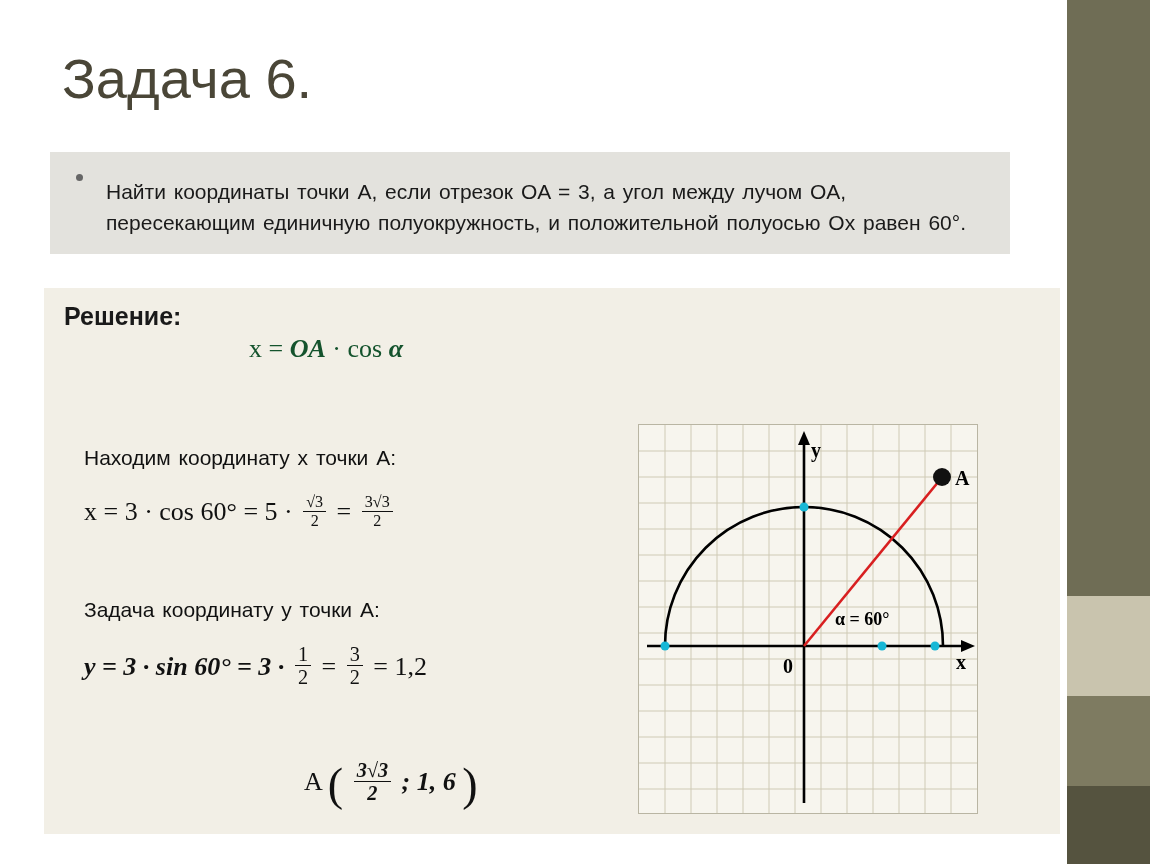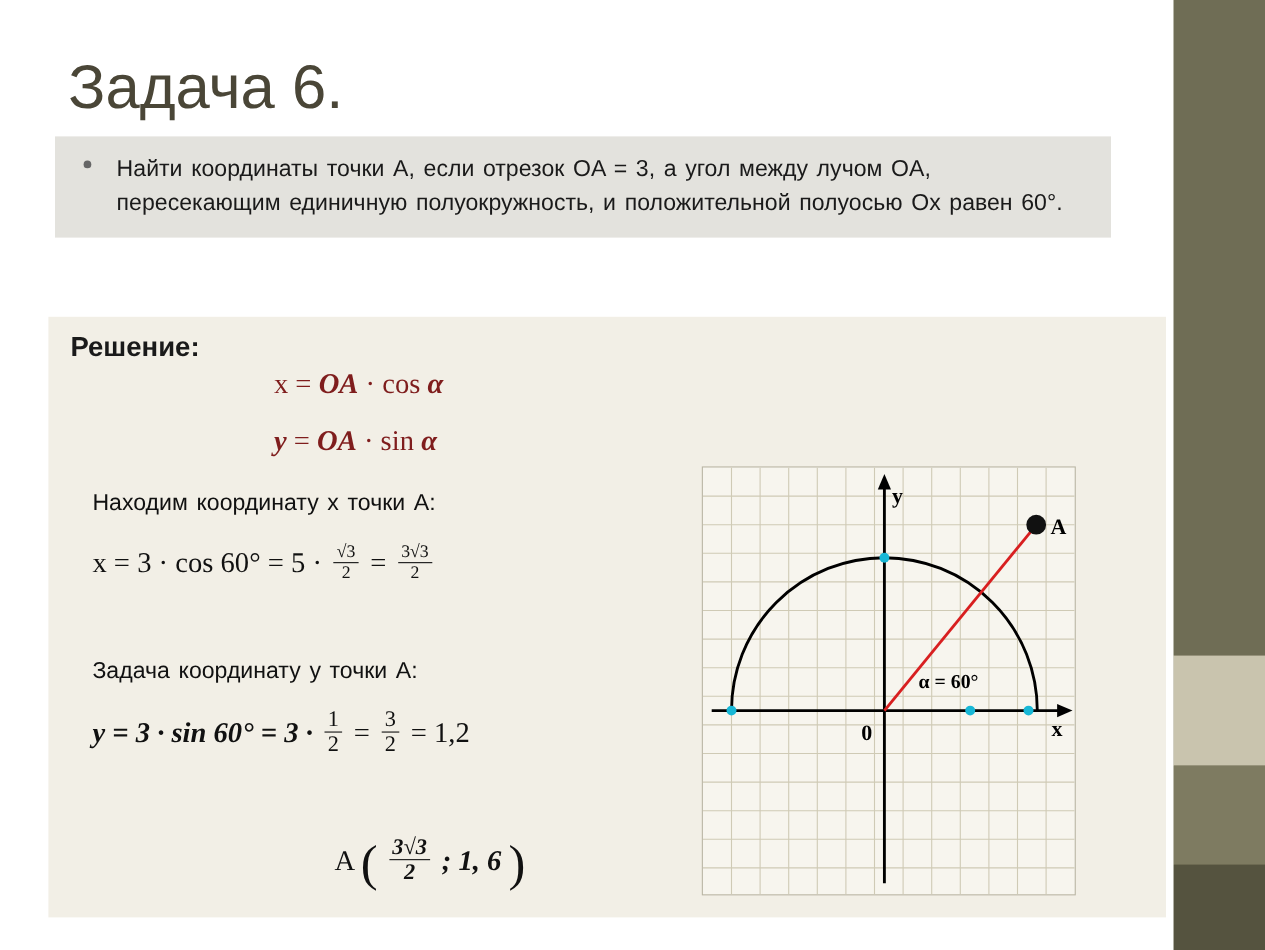--- a/index.html
+++ b/index.html
@@ -20,23 +20,23 @@
   .right-band .seg3{position:absolute;top:696px;left:0;right:0;height:90px;background:#7e7b61;}
   .right-band .seg4{position:absolute;top:786px;left:0;right:0;bottom:0;background:#55533f;}
 
   .title{
     position:absolute;left:62px;top:46px;
     font-size:56px;font-weight:normal;color:#4a4637;
     letter-spacing:0px;
   }
 
   .statement{
-    position:absolute;left:50px;top:124px;width:960px;
+    position:absolute;left:50px;top:152px;width:960px;
     background:#e3e2dd;
-    padding:14px 18px 16px 18px;
+    padding:24px 18px 16px 18px;
     box-sizing:border-box;
   }
   .statement .bullet{
     position:absolute;left:26px;top:22px;width:7px;height:7px;border-radius:50%;
     background:#666;
   }
   .statement p{
     margin:0 0 0 38px;
     font-size:21px;line-height:31px;color:#1a1a1a;
     word-spacing:2px;
@@ -47,21 +47,21 @@
     background:#f2efe6;
   }
   .solution-title{
     position:absolute;left:20px;top:14px;
     font-size:25px;font-weight:bold;color:#1a1a1a;
   }
 
   .formula{
     position:absolute;
     font-family:"Liberation Serif", serif;
-    color:#7f1d1d;
+    color:#14532d;
     text-align:right;
   }
   .f1{left:205px;top:46px;font-size:26px;}
   .f2{left:205px;top:98px;font-size:26px;}
   .b{font-weight:bold;font-style:italic;}
 
   .lbl{
     position:absolute;font-size:21px;color:#111;word-spacing:2px;text-align:center;
   }
   .lbl-x{left:40px;top:158px;}
@@ -109,23 +109,20 @@
 <div class="statement">
   <span class="bullet"></span>
   <p>Найти  координаты  точки A, если отрезок OA = 3, а  угол между  лучом OA,  пересекающим единичную  полуокружность, и положительной полуосью Ox  равен 60°.</p>
 </div>
 
 <div class="solution">
   <div class="solution-title">Решение:</div>
 
   <div class="formula f1">
     <span>x = </span><span class="b">OA</span><span> · cos </span><span class="b">α</span>
-  </div>
-  <div class="formula f2">
-    <span class="b">y</span><span> = </span><span class="b">OA</span><span> · sin </span><span class="b">α</span>
   </div>
 
   <div class="lbl lbl-x">
     <span>Находим  координату x  точки A:</span>
   </div>
 
   <div class="eq eqx">
     <span>x = 3 · cos 60° = 5 ·</span>
     <span class="frac">
       <span class="num">√3</span>

